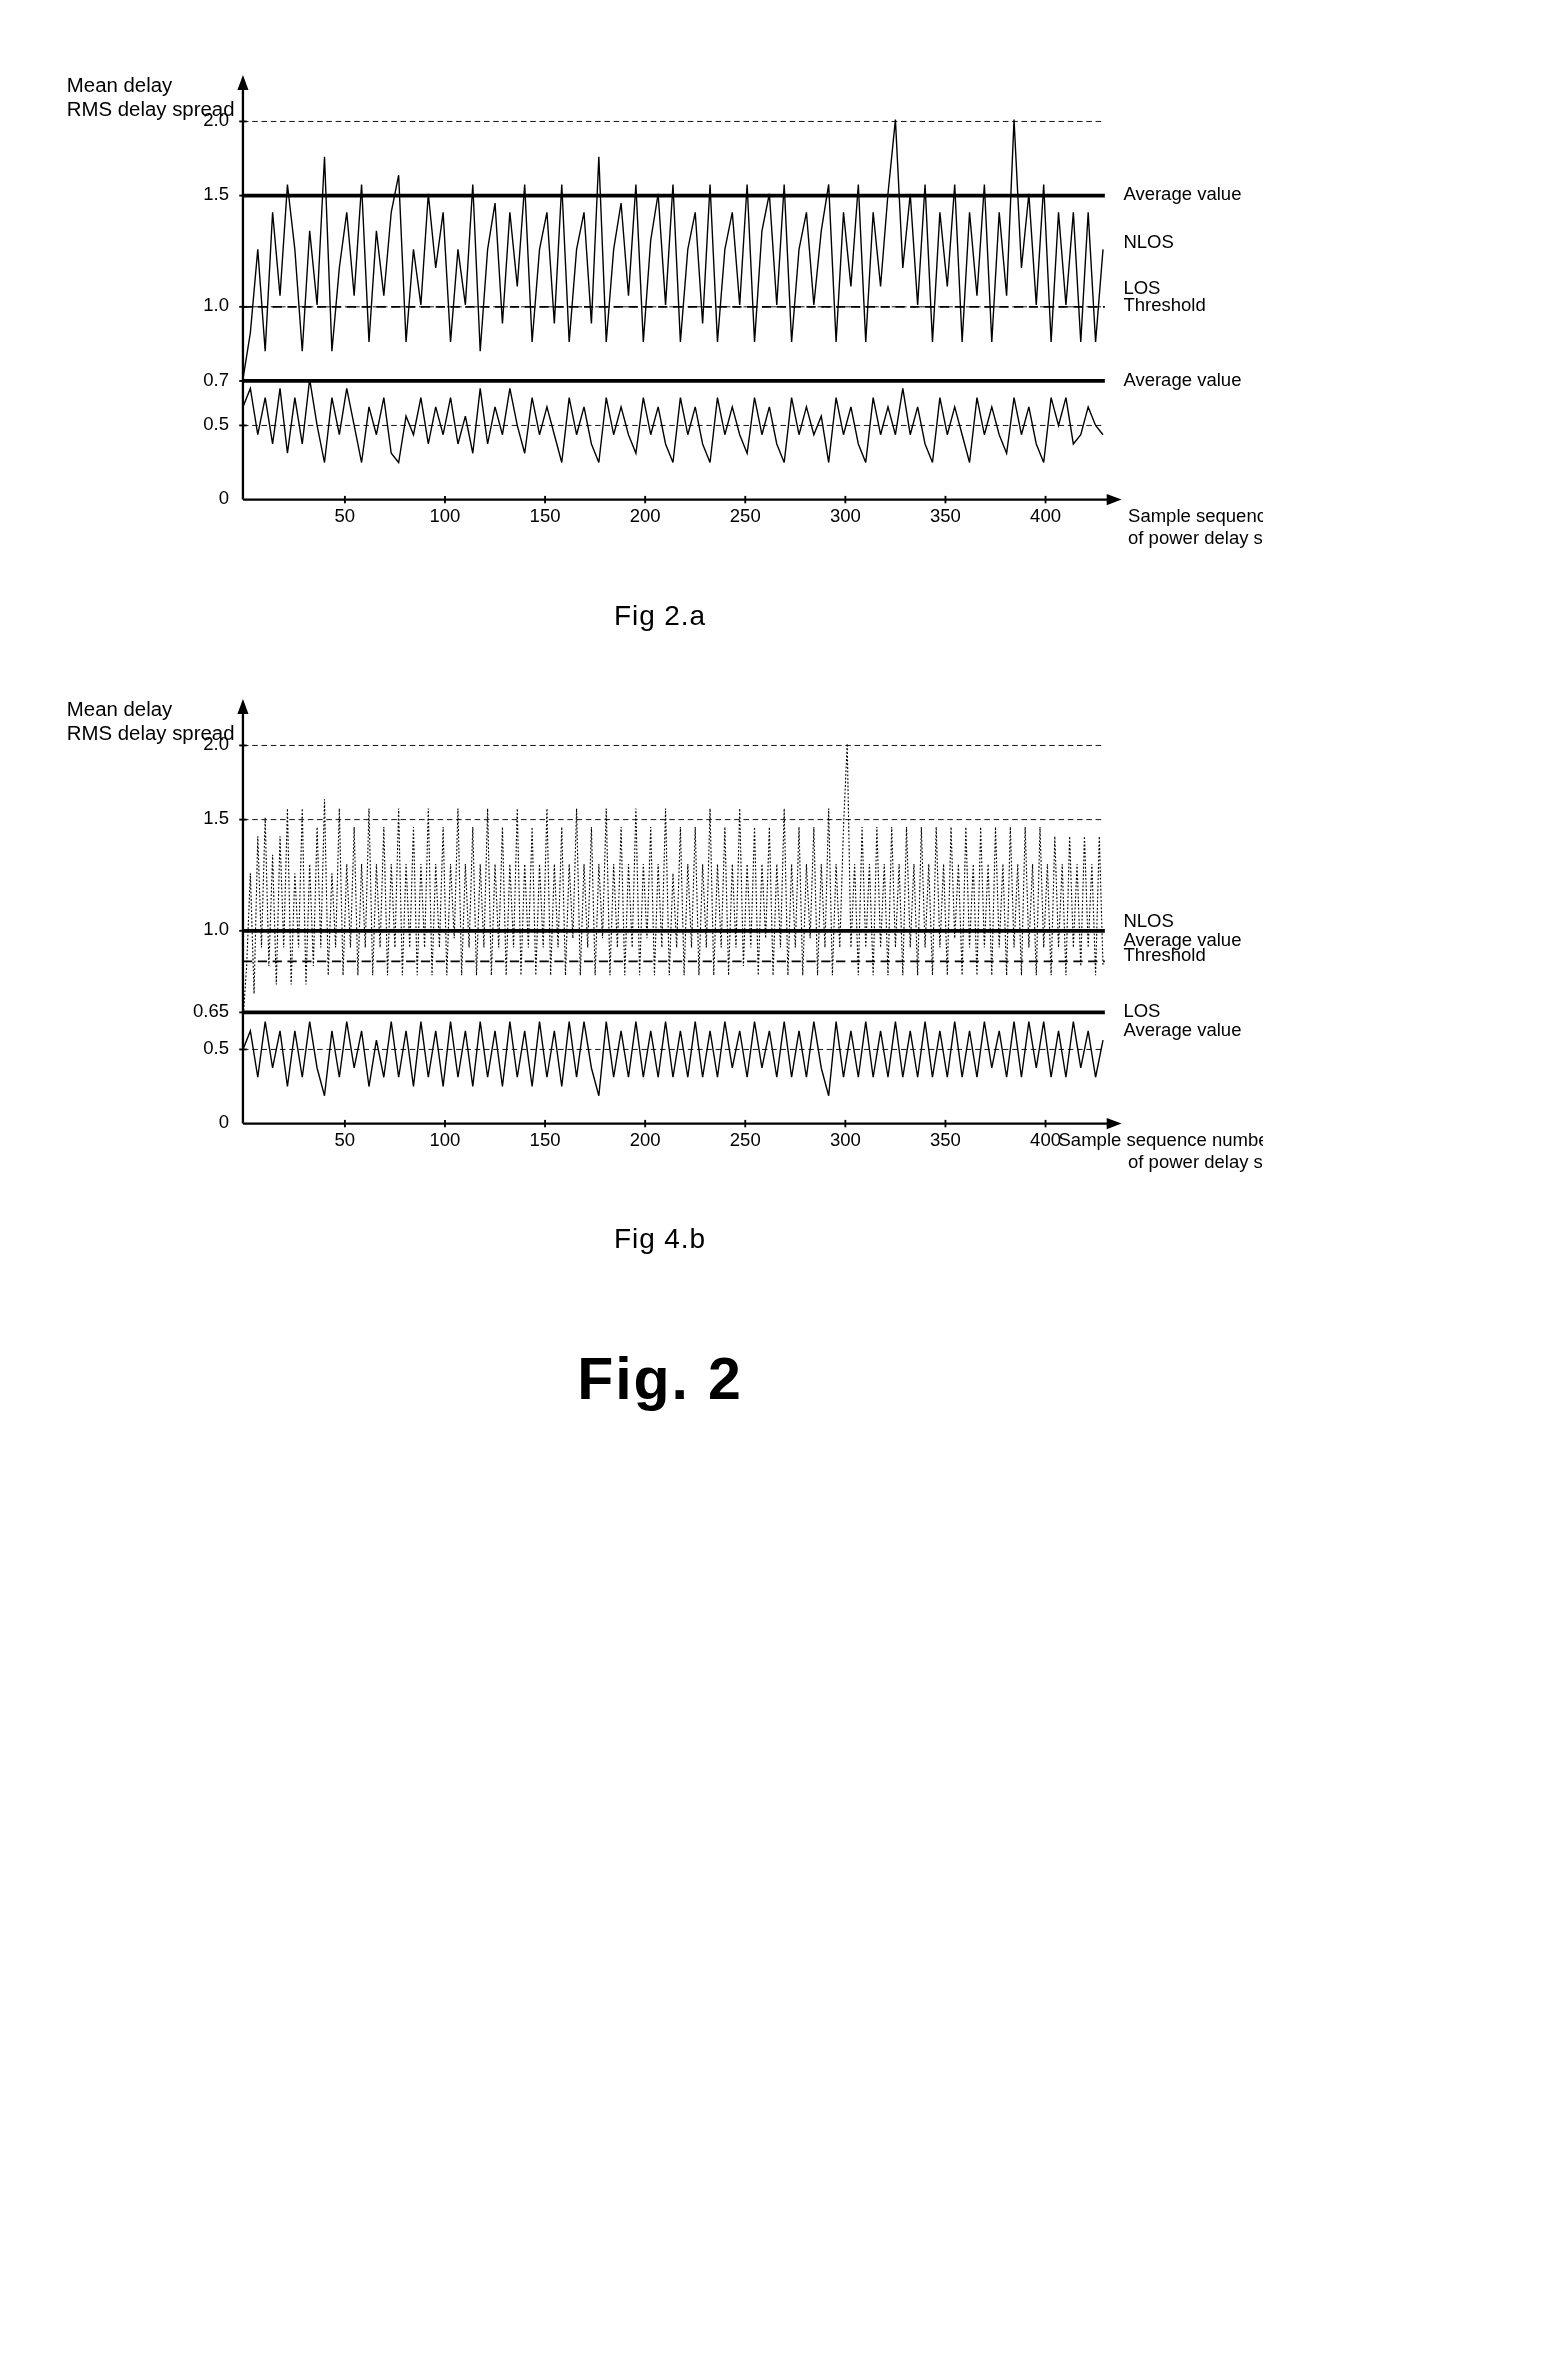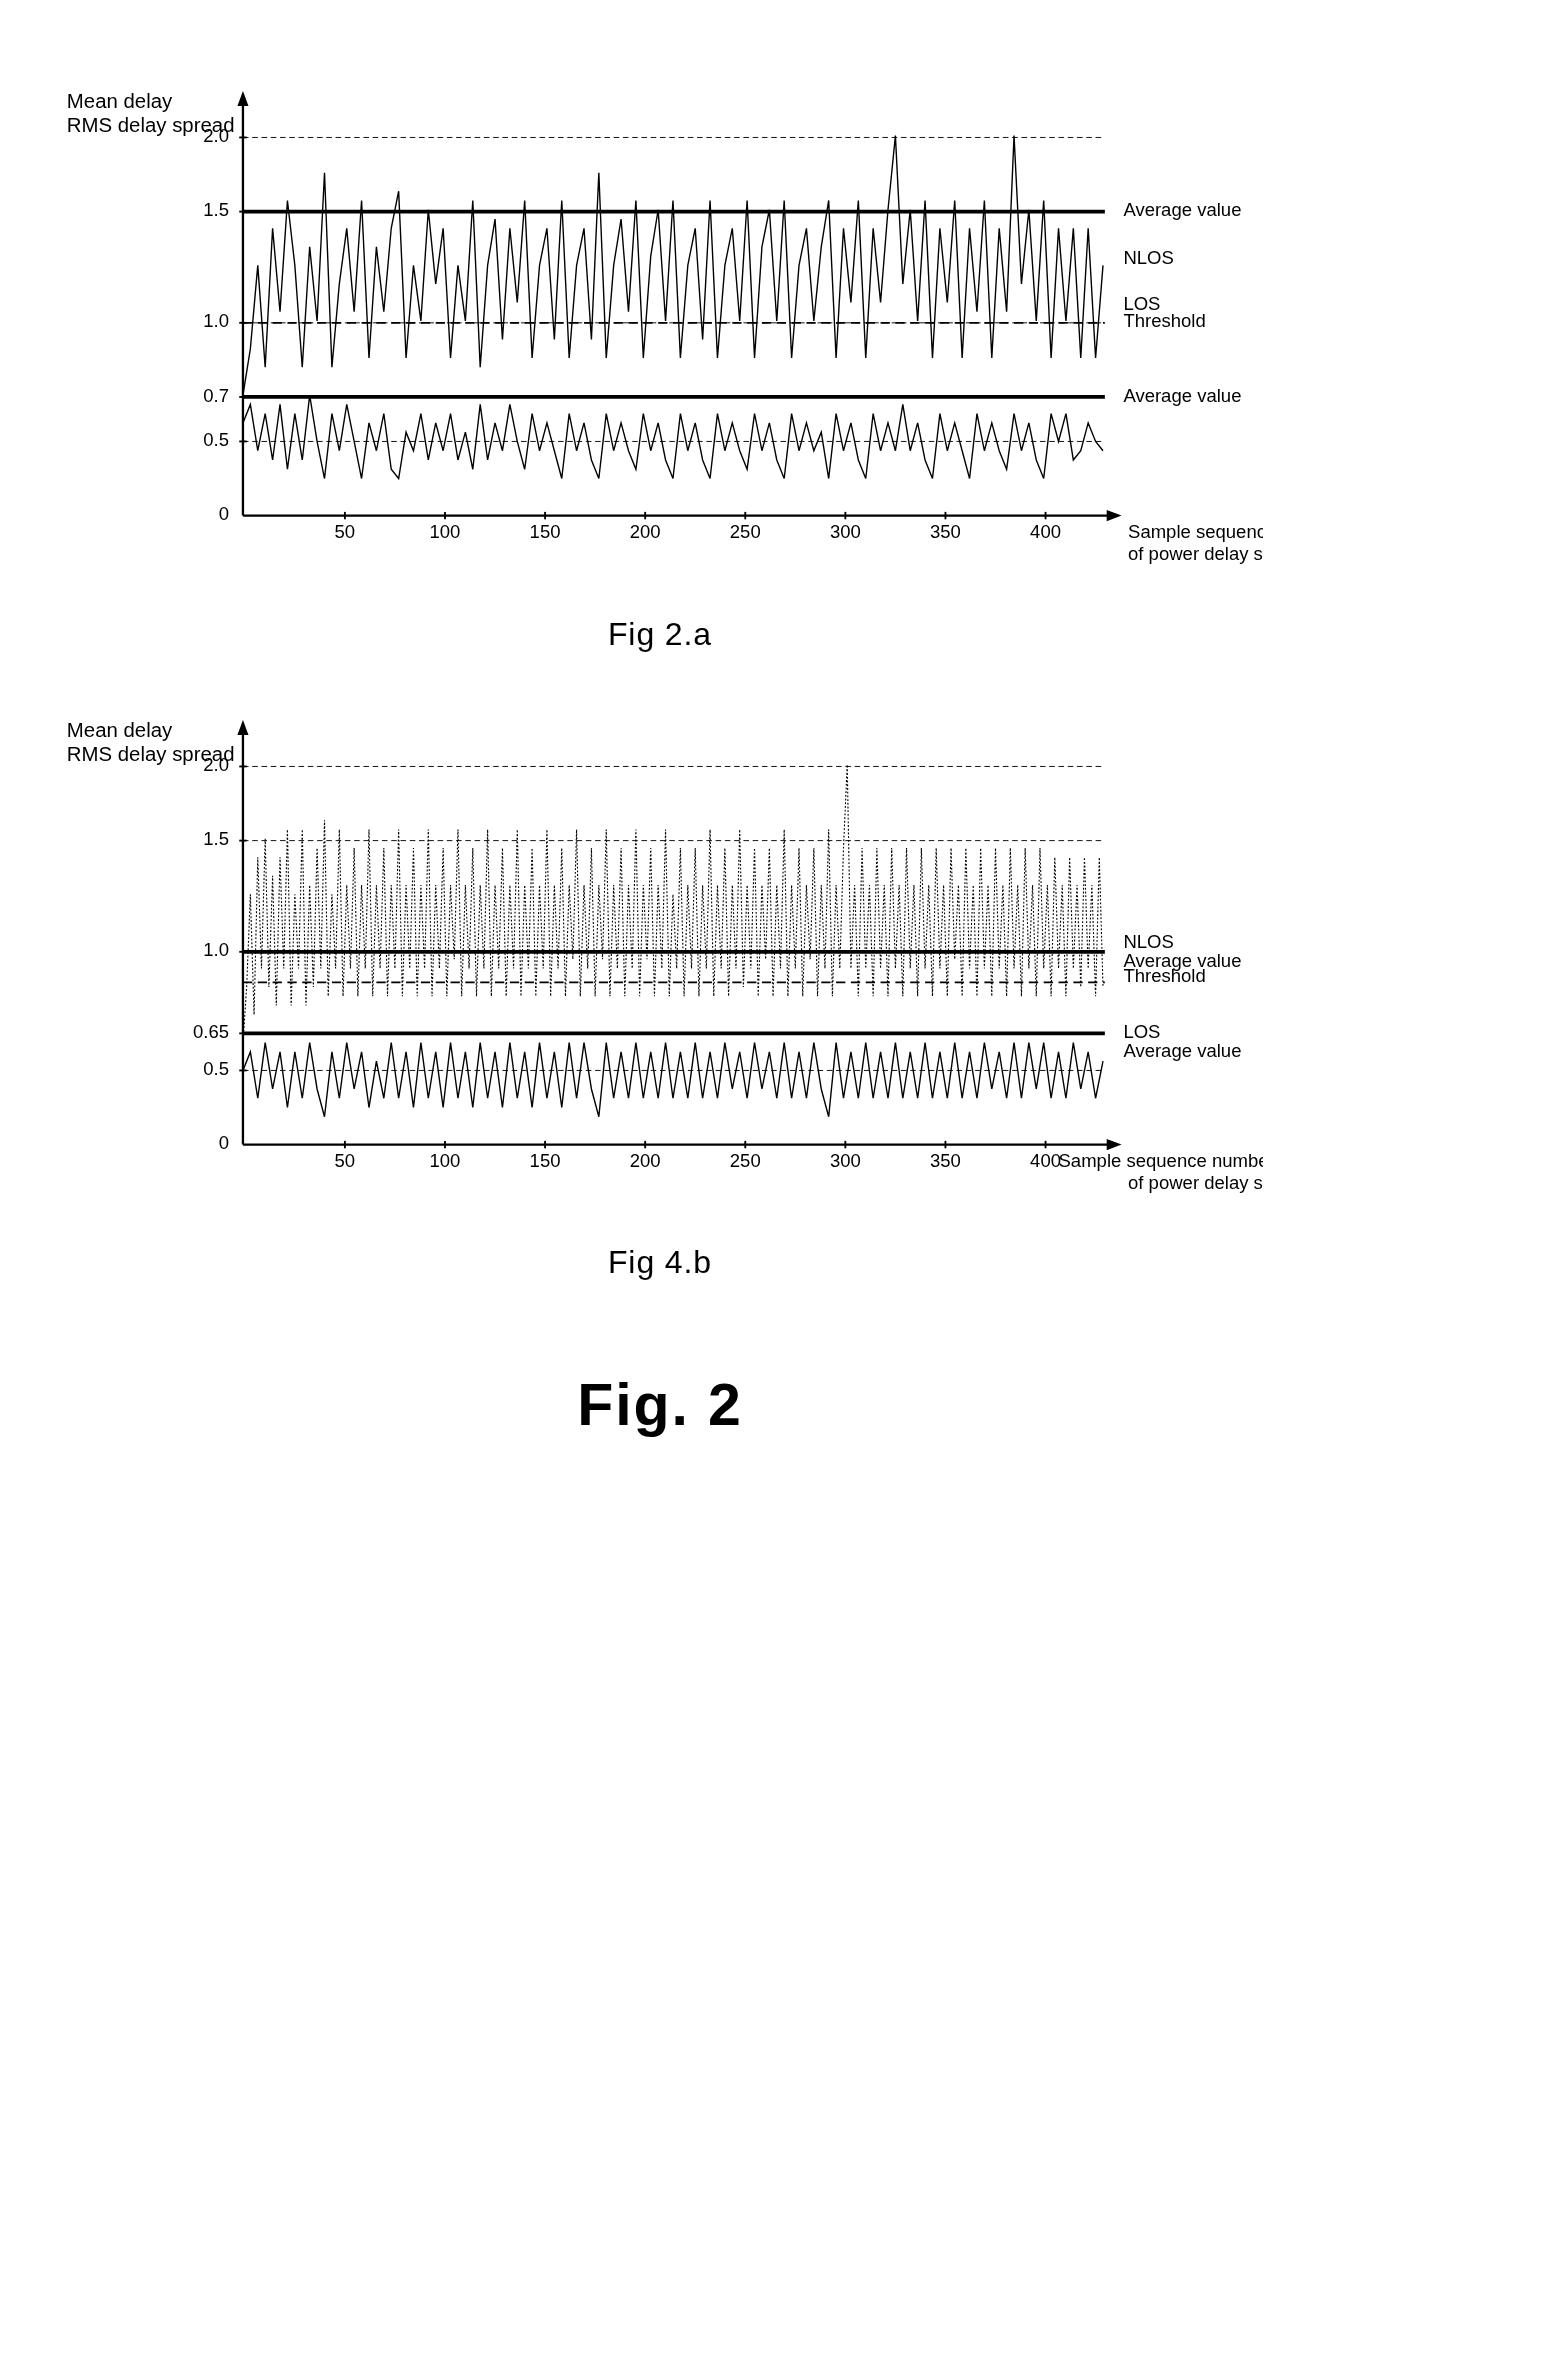--- a/index.html
+++ b/index.html
@@ -10,21 +10,21 @@
       min-height: 2353px;
       position: relative;
     }
     .page {
       width: 1320px;
       min-height: 2353px;
       background: #fff;
       display: flex;
       flex-direction: column;
       align-items: center;
-      padding: 80px 74px;
+      padding: 64px 74px;
     }
     .figure-container {
       width: 100%;
       display: flex;
       flex-direction: column;
       align-items: center;
       gap: 56px;
     }
     .chart-wrapper {
       width: 100%;
@@ -36,21 +36,21 @@
     .chart-area {
       position: relative;
       width: 1206px;
       height: 519px;
     }
     .chart-svg {
       width: 100%;
       height: 100%;
     }
     .chart-caption {
-      font-size: 32px;
+      font-size: 28px;
       font-family: Arial, sans-serif;
       letter-spacing: 0.9px;
     }
     .fig-main-title {
       font-size: 59px;
       font-family: Arial, sans-serif;
       font-weight: bold;
       margin-top: 34px;
       letter-spacing: 1.9px;
     }

